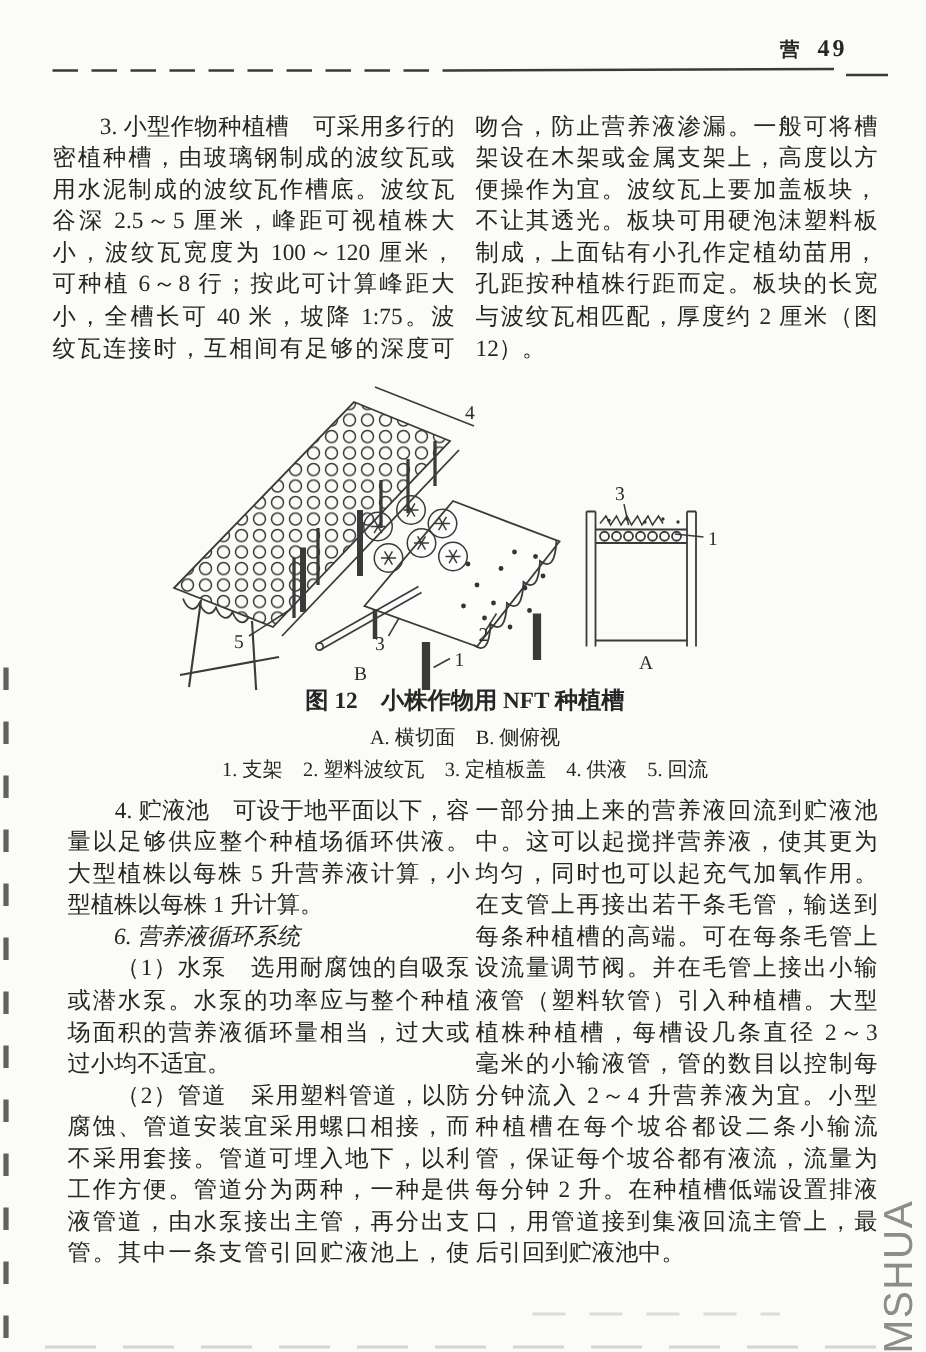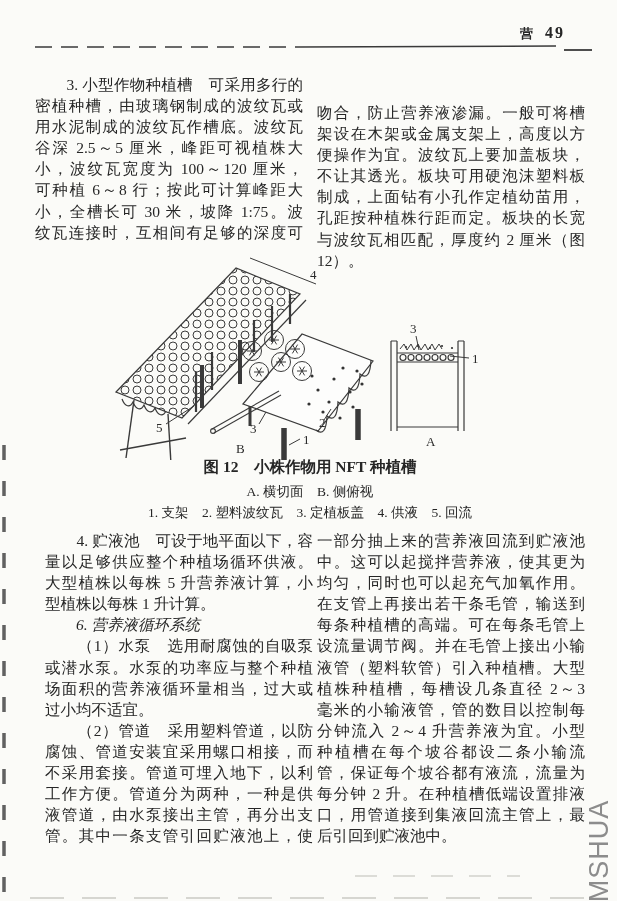--- a/index.html
+++ b/index.html
@@ -7,21 +7,21 @@
     position:relative;width:617px;height:901px;overflow:hidden;
     background:#fbfbf8;color:#262626;
     font-family:"Liberation Serif","DejaVu Serif",serif;
   }
   .artifacts{position:absolute;left:0;top:0;pointer-events:none;}
   .header{position:absolute;top:24px;left:0;width:545px;text-align:right;margin-left:20px;}
   .header .sec{font-size:13px;font-weight:700;margin-right:12px;}
   .header .pnum{font-size:16px;font-weight:700;letter-spacing:2px;}
   .col{position:absolute;width:268px;}
   .tl{left:35px;top:74px;}
-  .tr{left:317px;top:74px;margin-top:28px;}
+  .tr{left:317px;top:74px;}
   .bl{left:45px;top:530px;}
   .br{left:317px;top:530px;}
   .ln{height:21.1px;line-height:21.1px;font-size:15.5px;white-space:nowrap;}
   .j{white-space:normal;text-align:justify;text-align-last:justify;}
   .ln b{font-weight:400;}
   .kai{font-style:italic;}
   .capwrap{position:absolute;left:35px;width:550px;text-align:center;}
   .cap1{top:457px;font-size:15.5px;font-weight:bold;}
   .cap2{top:483px;font-size:13.5px;}
   .cap3{top:504px;font-size:13.5px;}
@@ -55,21 +55,21 @@
     <span class="sec">营</span><span class="pnum">49</span>
   </div>
 
   <div class="col tl">
     <div class="ln j"><b>　　3. 小型作物种植槽</b><span>　可采用多行的</span></div>
     <div class="ln j">密植种槽，由玻璃钢制成的波纹瓦或</div>
     <div class="ln j">用水泥制成的波纹瓦作槽底。波纹瓦</div>
     <div class="ln j">谷深 2.5～5 厘米，峰距可视植株大</div>
     <div class="ln j">小，波纹瓦宽度为 100～120 厘米，</div>
     <div class="ln j">可种植 6～8 行；按此可计算峰距大</div>
-    <div class="ln j">小，全槽长可 30 米，坡降 1:75。波</div>
+    <div class="ln j">小，全槽长可 40 米，坡降 1:75。波</div>
     <div class="ln j">纹瓦连接时，互相间有足够的深度可</div>
   </div>
 
   <div class="col tr">
     <div class="ln j">吻合，防止营养液渗漏。一般可将槽</div>
     <div class="ln j">架设在木架或金属支架上，高度以方</div>
     <div class="ln j">便操作为宜。波纹瓦上要加盖板块，</div>
     <div class="ln j">不让其透光。板块可用硬泡沫塑料板</div>
     <div class="ln j">制成，上面钻有小孔作定植幼苗用，</div>
     <div class="ln j">孔距按种植株行距而定。板块的长宽</div>

